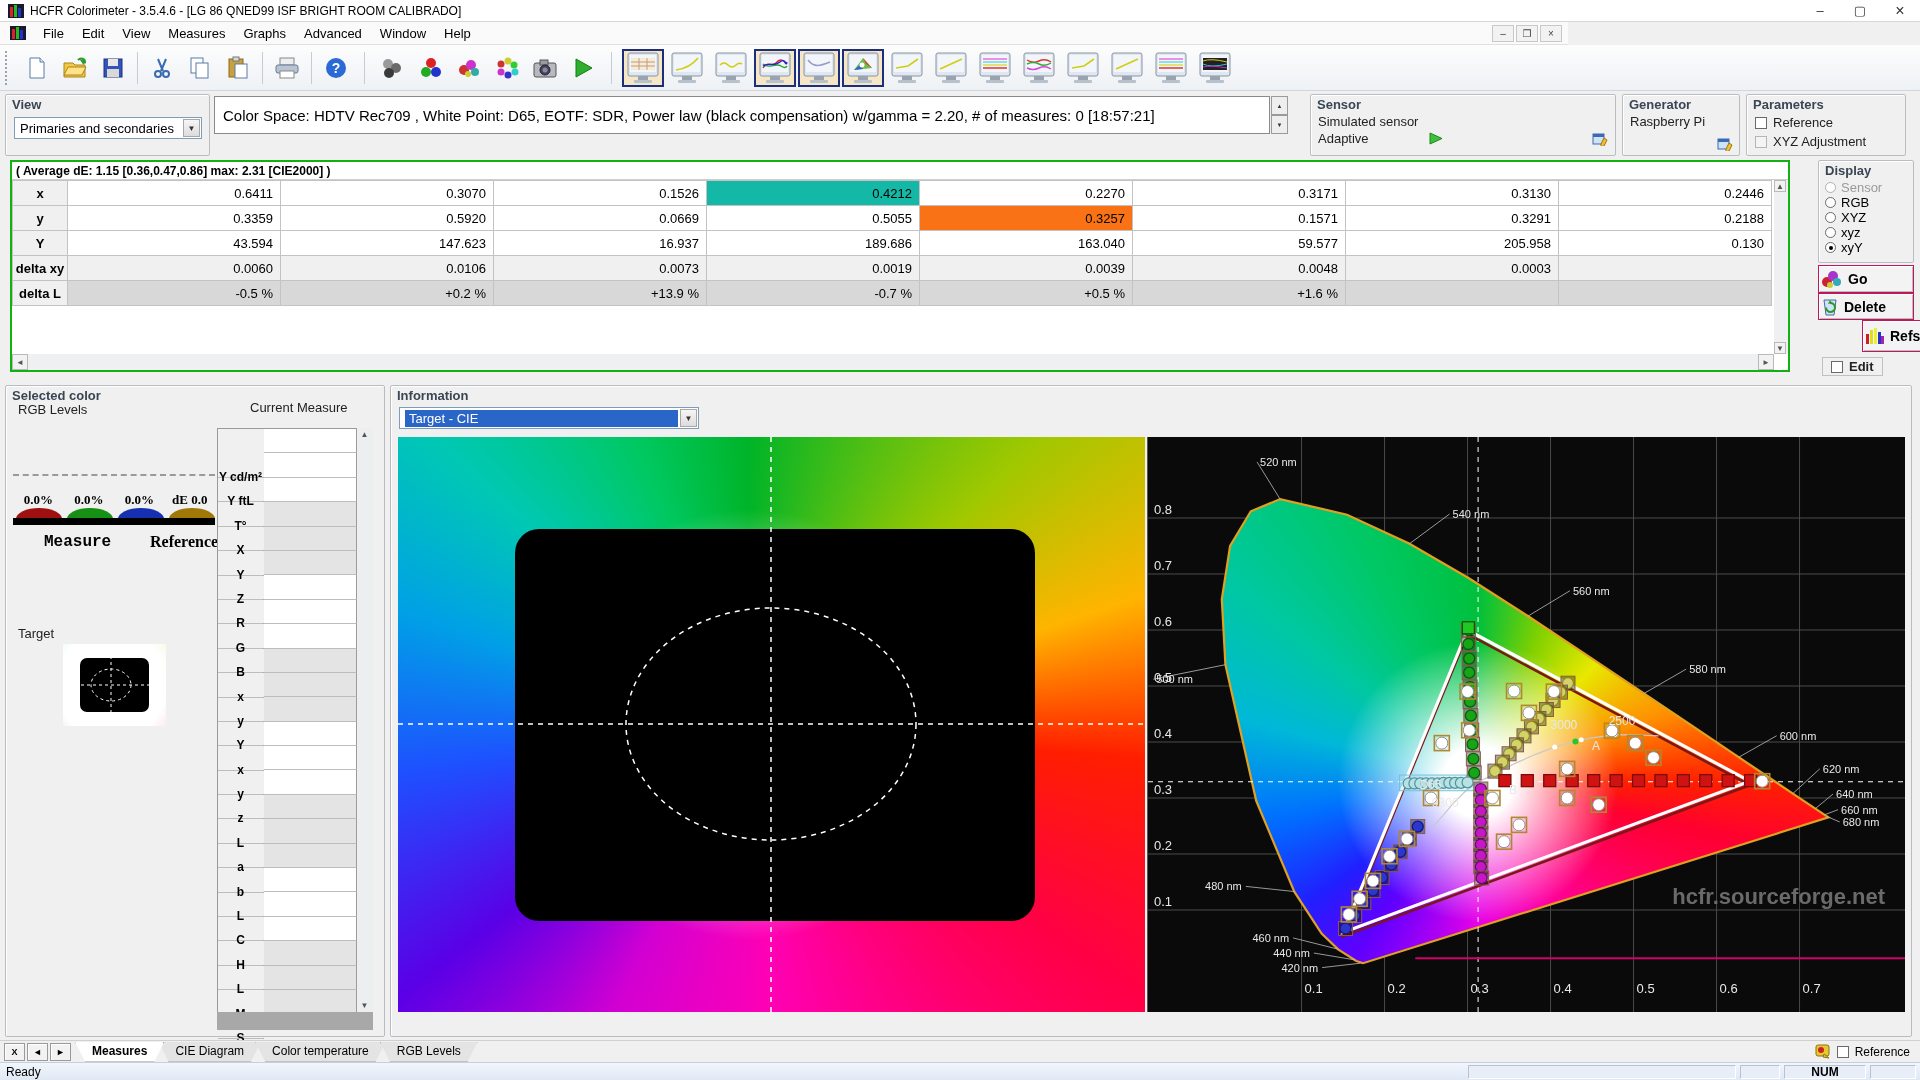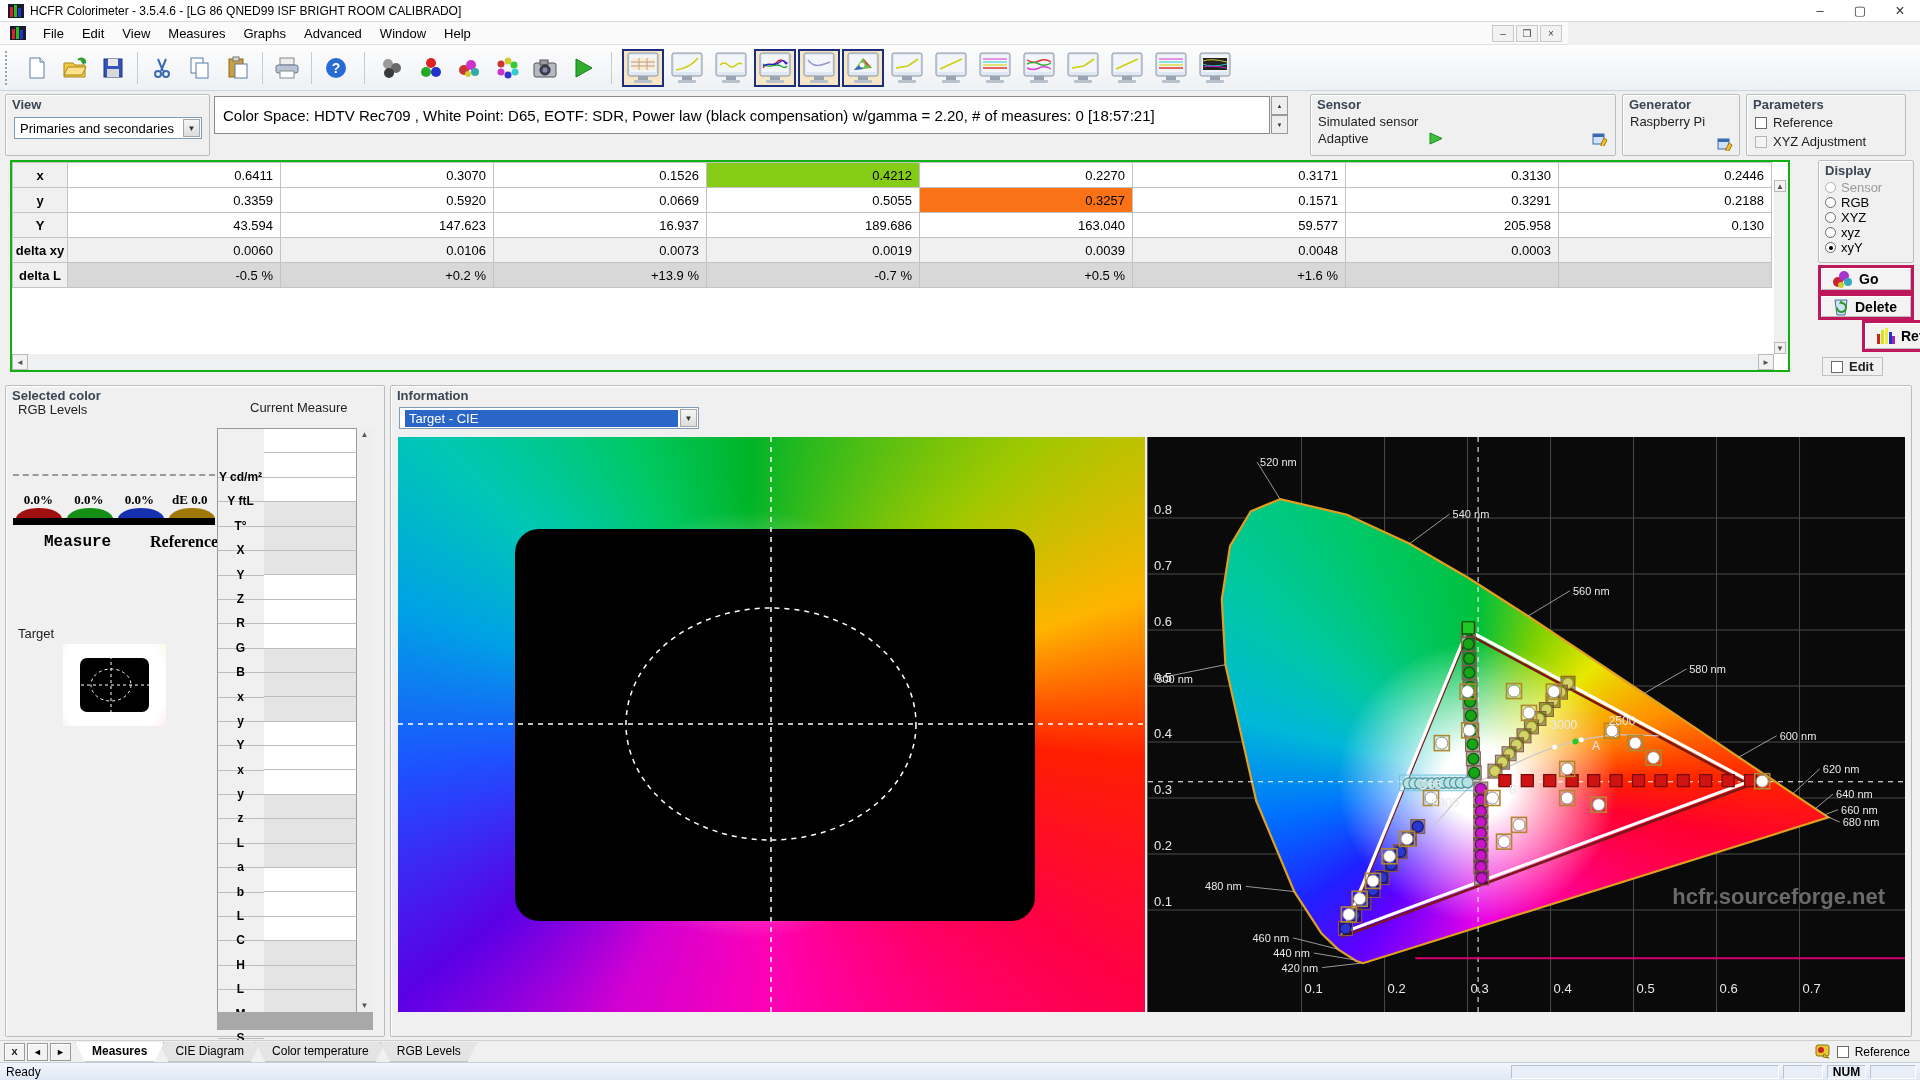--- a/index.html
+++ b/index.html
@@ -48,21 +48,21 @@
   #tbl-hscroll .track{flex:1;}
   #tbl-vscroll{position:absolute;right:0;top:18px;width:14px;bottom:16px;background:#eef0f2;display:flex;flex-direction:column;}
   #tbl-vscroll .track{flex:1;}
   
   #display-gb{left:1818px;top:160px;width:96px;height:103px;}
   .radio-row{display:flex;align-items:center;gap:5px;font-size:13px;height:15px;padding-left:6px;}
   .radio{width:11px;height:11px;border-radius:50%;border:1px solid #6a6a6a;background:#fff;position:relative;}
   .radio.checked::after{content:"";position:absolute;left:2.5px;top:2.5px;width:4px;height:4px;border-radius:50%;background:#000;}
   .radio.disabled{border-color:#b0b0b0;}
   .dis{color:#9a9a9a;}
-  .side-btn{position:absolute;left:1818px;width:96px;background:#f3f3f3;border:3px solid #be185d;box-shadow:inset 1px 1px 0 #fff,inset -1px -1px 0 #bcbcbc;display:flex;align-items:center;font-size:14px;font-weight:bold;gap:5px;padding-left:11px;}
+  .side-btn{position:absolute;left:1818px;width:96px;background:#f3f3f3;border:1px solid #be185d;box-shadow:inset 1px 1px 0 #fff,inset -1px -1px 0 #bcbcbc;display:flex;align-items:center;font-size:14px;font-weight:bold;gap:5px;padding-left:2px;}
   .chk{width:12px;height:12px;border:1px solid #6a6a6a;background:#fff;display:inline-block;}
   .chk.disabled{border-color:#b5b5b5;background:#f4f4f4;}
   
   #selcolor-gb{left:5px;top:385px;width:380px;height:652px;}
   .plain-label{font-size:13px;color:#222;}
   .serif-bold{font-family:"Liberation Serif",serif;font-weight:bold;}
   .bump{position:absolute;height:11px;border-radius:50% 50% 0 0/100% 100% 0 0;}
   
   #measlist{position:absolute;left:217px;top:428px;width:140px;border-top:1px solid #9a9a9a;border-left:1px solid #9a9a9a;}
   .mrow{display:flex;height:24.4px;}
@@ -463,39 +463,40 @@
     <span class="chk"></span>
     <span class="plain-label">Reference</span>
   </div>
   <div style="display:flex;align-items:center;gap:6px;padding:3px 8px;">
     <span class="chk disabled"></span>
     <span class="plain-label dis">XYZ Adjustment</span>
   </div>
 </div>
 
 <div id="tableregion">
+  <div id="avg-line">( Average dE: 1.15 [0.36,0.47,0.86] max: 2.31 [CIE2000] )</div>
   <table class="meas" id="measures-tbl">
       <colgroup>
         <col style="width:55px">
         <col style="width:213px">
         <col style="width:213px">
         <col style="width:213px">
         <col style="width:213px">
         <col style="width:213px">
         <col style="width:213px">
         <col style="width:213px">
         <col style="width:213px">
       </colgroup>
       <tbody>
         <tr>
           <td class="lbl">x</td>
           <td class="num" style="background:#ffffff">0.6411</td>
           <td class="num" style="background:#ffffff">0.3070</td>
           <td class="num" style="background:#ffffff">0.1526</td>
-          <td class="num" style="background:#84cc16">0.4212</td>
+          <td class="num" style="background:#14b8a6">0.4212</td>
           <td class="num" style="background:#ffffff">0.2270</td>
           <td class="num" style="background:#ffffff">0.3171</td>
           <td class="num" style="background:#ffffff">0.3130</td>
           <td class="num" style="background:#ffffff">0.2446</td>
         </tr>
         <tr>
           <td class="lbl">y</td>
           <td class="num" style="background:#ffffff">0.3359</td>
           <td class="num" style="background:#ffffff">0.5920</td>
           <td class="num" style="background:#ffffff">0.0669</td>
@@ -1020,16 +1021,16 @@
     <span class="chk"></span>
     <span style="font-size:12px;">Reference</span>
   </div>
 </div>
 
 <div id="statusbar">
   <span style="margin-left:6px;">Ready</span>
   <div style="margin-left:auto;display:flex;align-items:center;">
     <div class="status-cell" style="width:268px;"></div>
     <div class="status-cell" style="width:40px;"></div>
-    <div class="status-cell" style="width:39px;font-weight:bold;">NUM</div>
+    <div class="status-cell" style="width:82px;font-weight:bold;">NUM</div>
     <div class="status-cell" style="width:46px;"></div>
   </div>
 </div>
 
 </body></html>

